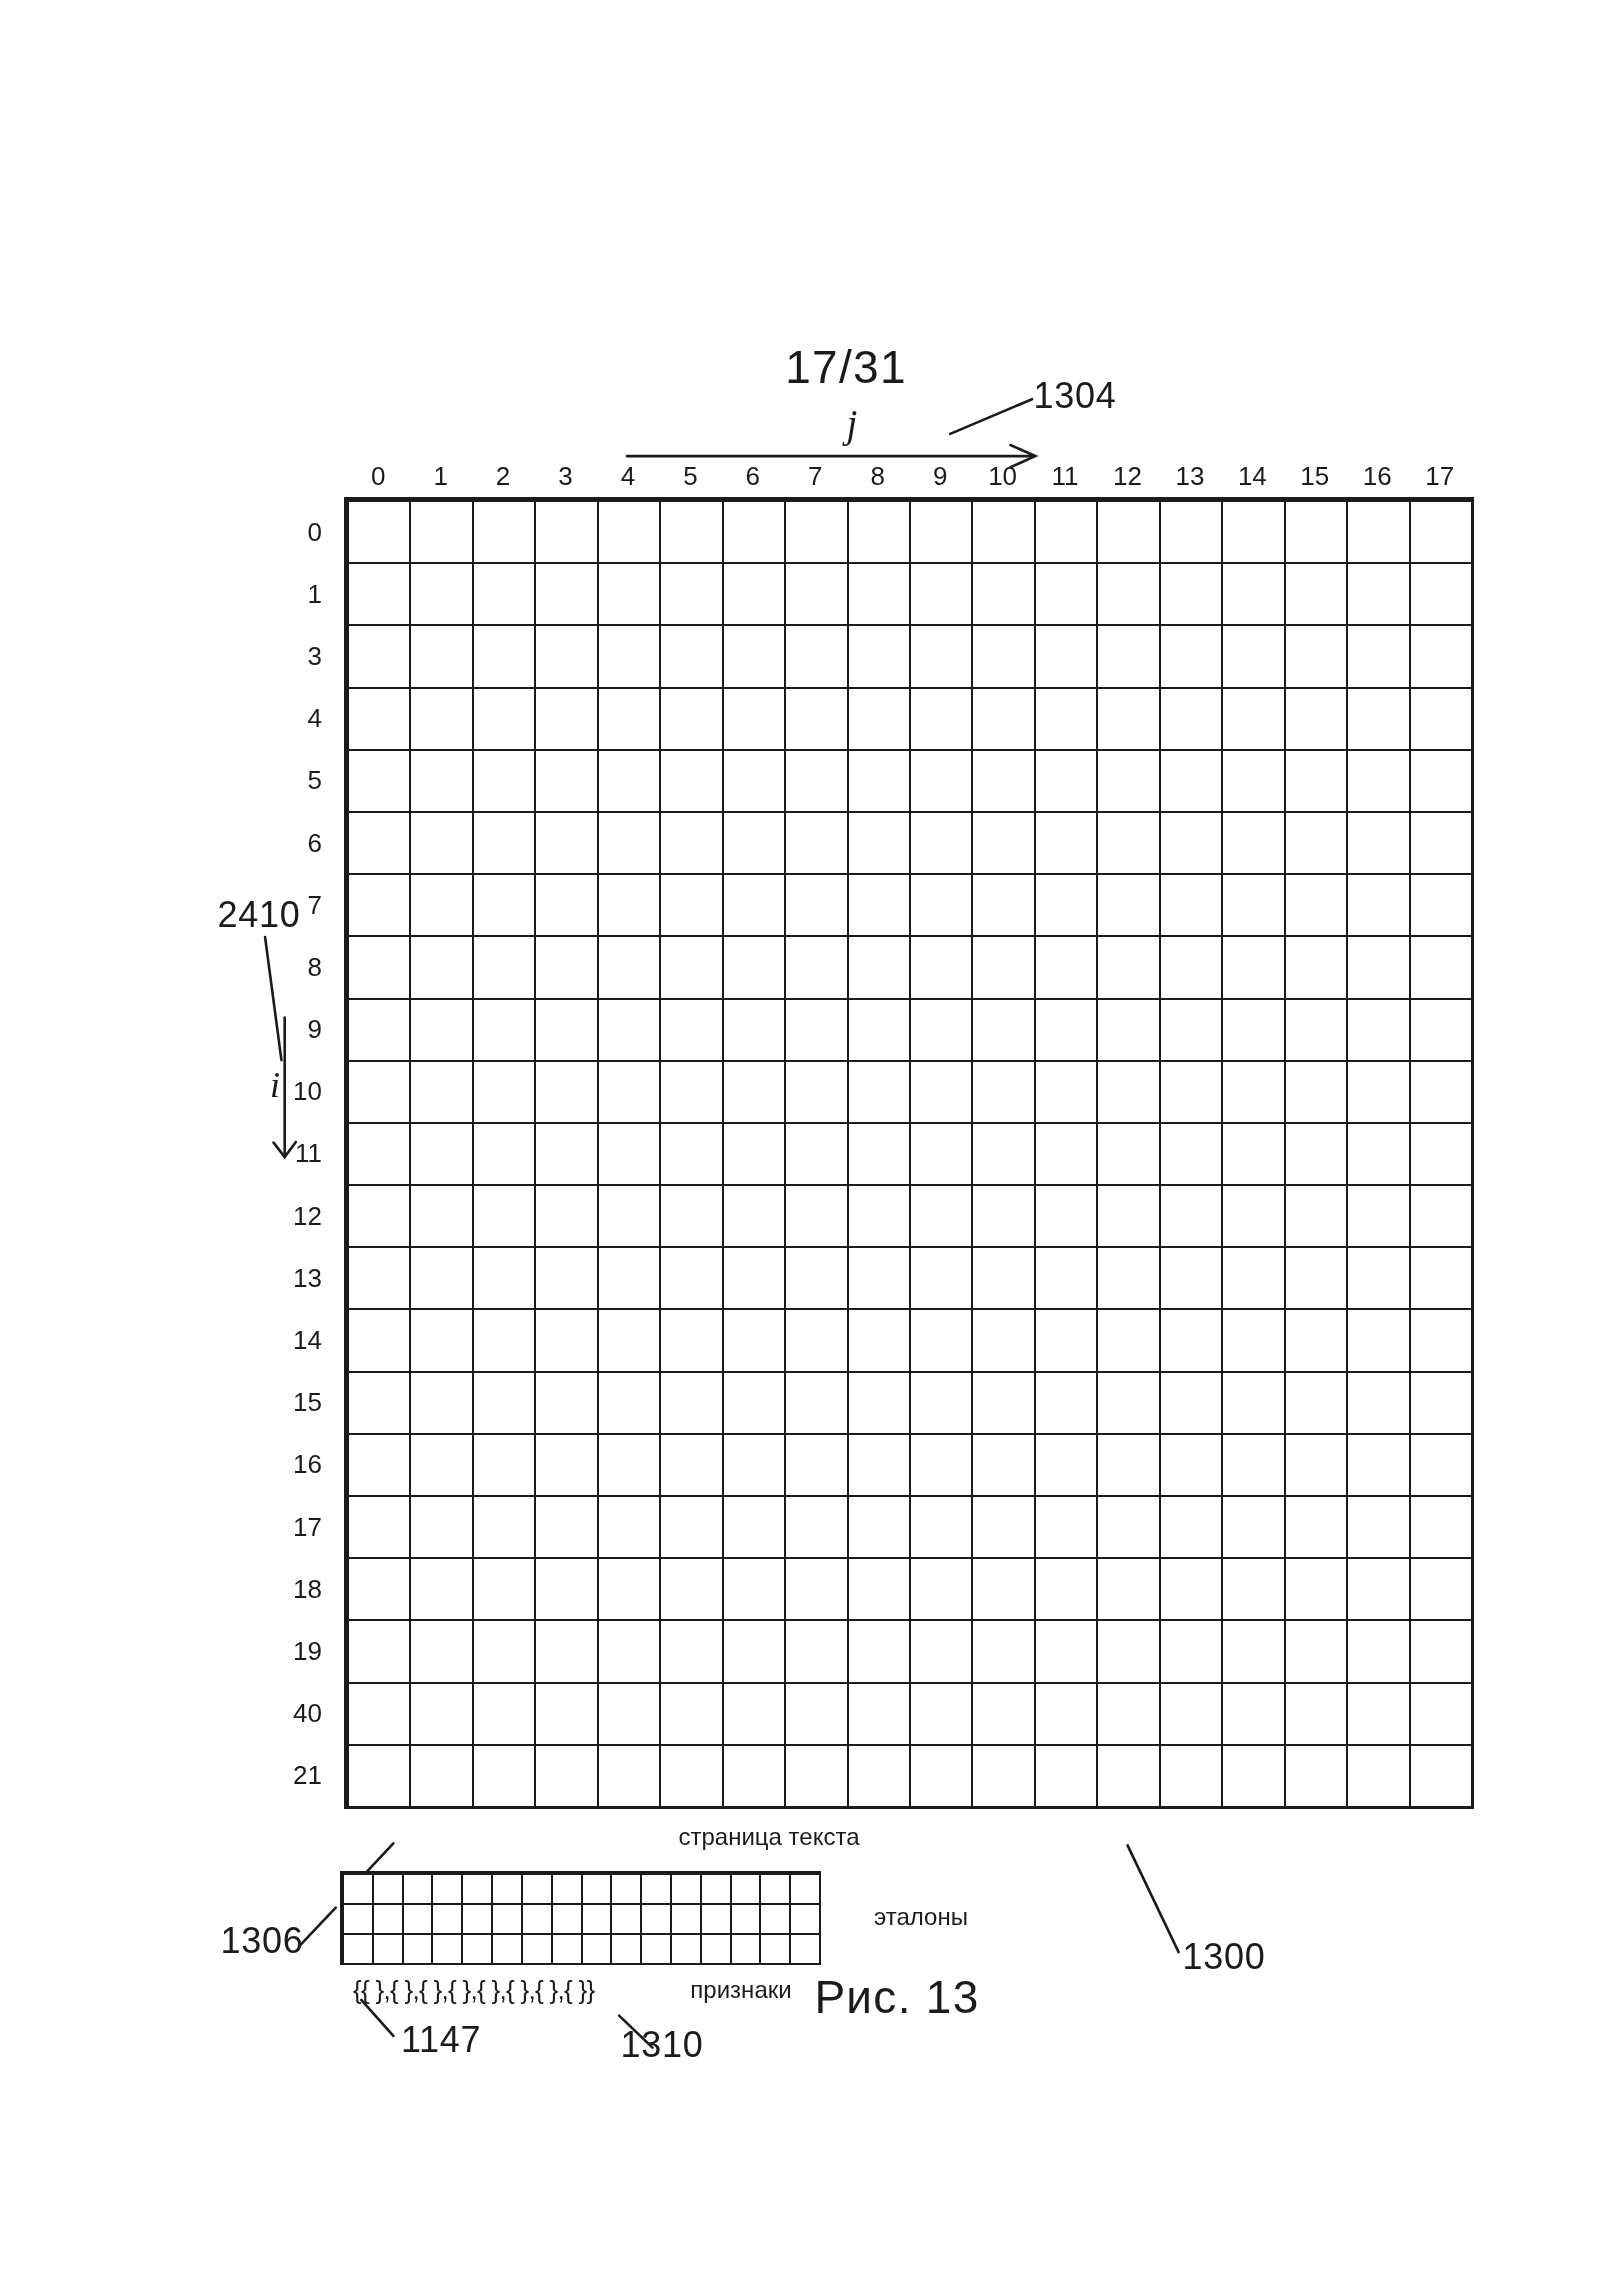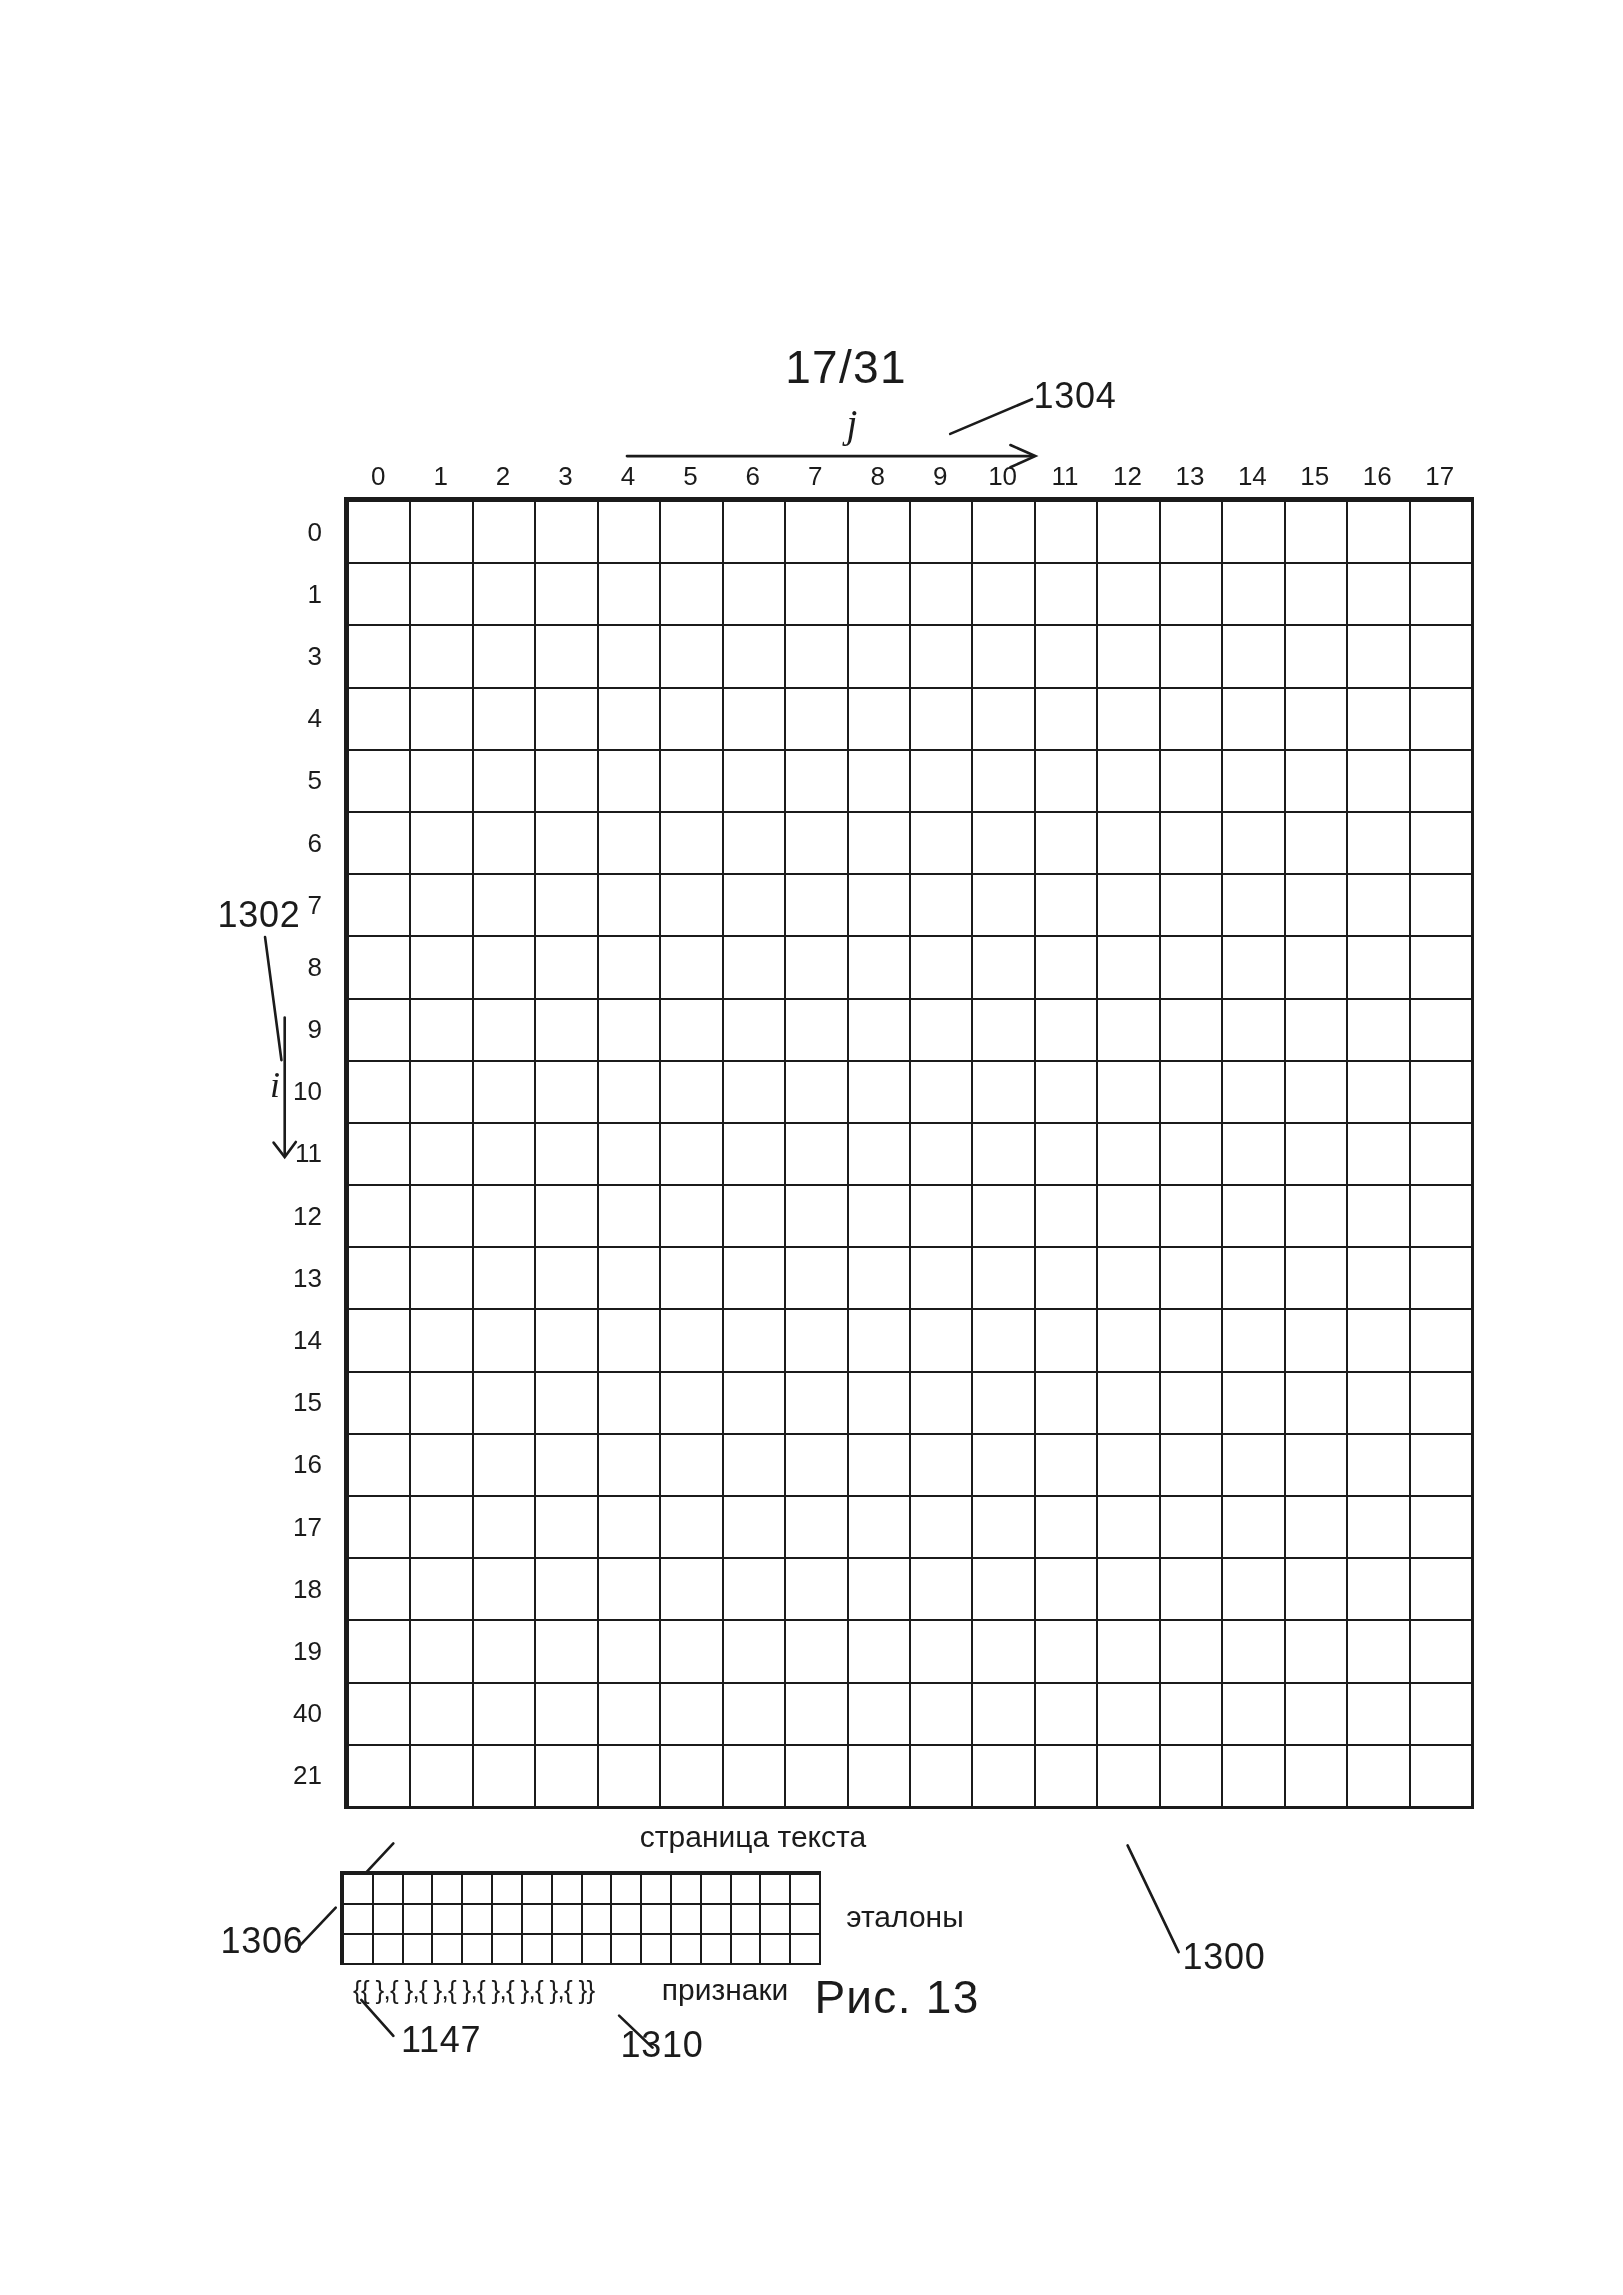--- a/index.html
+++ b/index.html
@@ -37,21 +37,21 @@
     white-space:nowrap;
     color:var(--ink);
   }
   .sheet-number{font-size:46px;letter-spacing:1.3px;}
   .axis-letter{
     font-family:"Liberation Serif", serif;
     font-style:italic;
     font-size:39px;
   }
   .callout{font-size:36px;letter-spacing:0.7px;}
-  .ru-label{font-size:30px;}
+  .ru-label{font-size:24px;margin-left:16px;}
   .figure-caption{font-size:46px;letter-spacing:1.3px;}
   .features-string{
     position:absolute;
     transform:translate(0,-50%);
     white-space:nowrap;
     font-size:26px;
     letter-spacing:-0.7px;
   }
   
   .dgrid{
@@ -161,21 +161,21 @@
       <div>17</div>
       <div>18</div>
       <div>19</div>
       <div>40</div>
       <div>21</div>
     </div>
 
   <div class="dgrid main-grid" style="--cols: 18; --rows: 21;"></div>
 
   <div class="txt axis-letter" style="left:275px;top:1085px;font-size:36px;">i</div>
-  <div class="txt callout" style="left:259px;top:915px;">1302</div>
+  <div class="txt callout" style="left:259px;top:915px;">2410</div>
 
   <div class="txt ru-label" style="left:753px;top:1837px;">страница текста</div>
   <div class="txt callout" style="left:429px;top:1847px;margin-top:40px;">1308</div>
 
   <div class="dgrid templates-grid" style="--cols: 16; --rows: 3;"></div>
   <div class="txt ru-label" style="left:905px;top:1917px;">эталоны</div>
   <div class="txt callout" style="left:262px;top:1941px;text-align:center;">1306</div>
 
   <div class="features-string" style="left:353px;top:1990px;">{{ },{ },{ },{ },{ },{ },{ },{ }}</div>
   <div class="txt ru-label" style="left:725px;top:1990px;">признаки</div>

